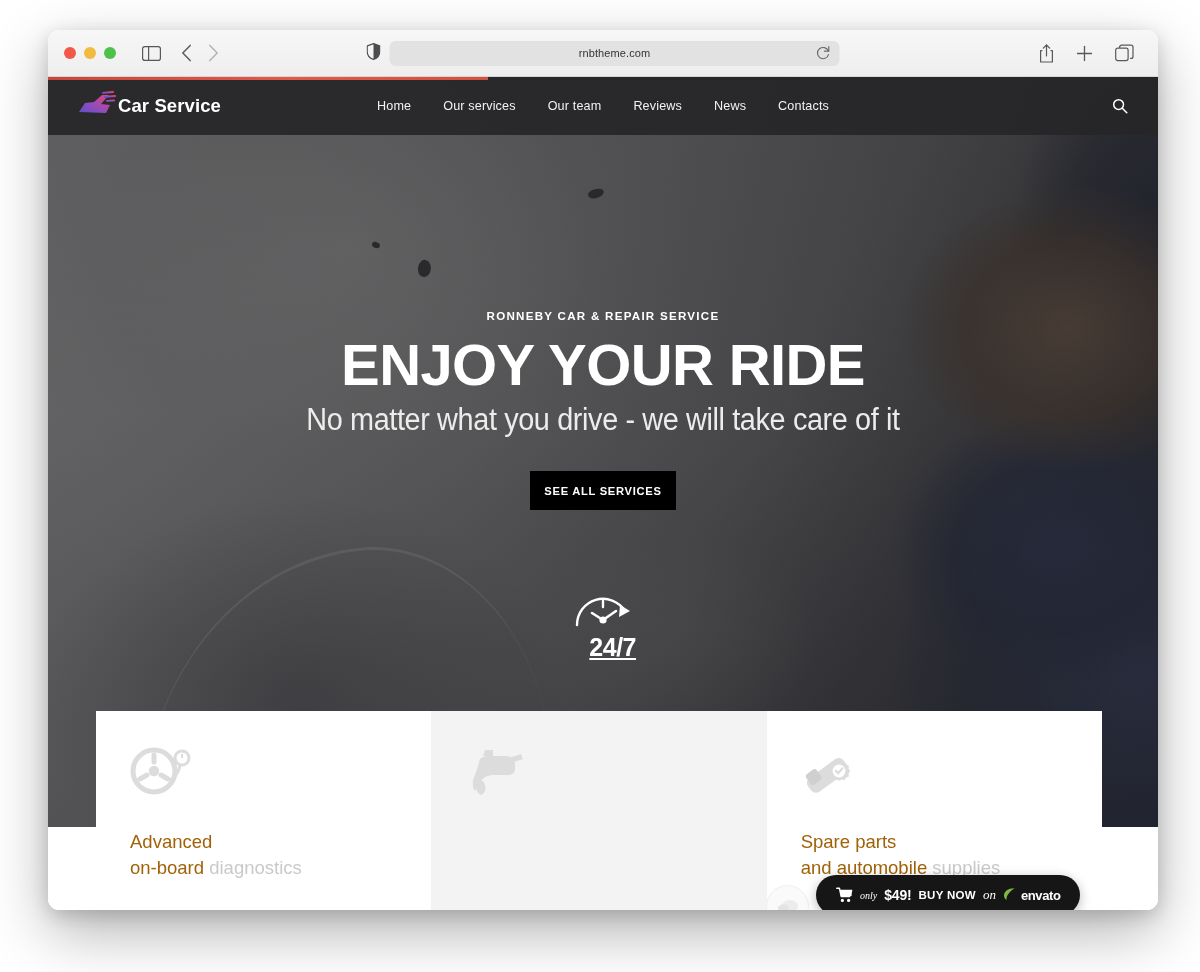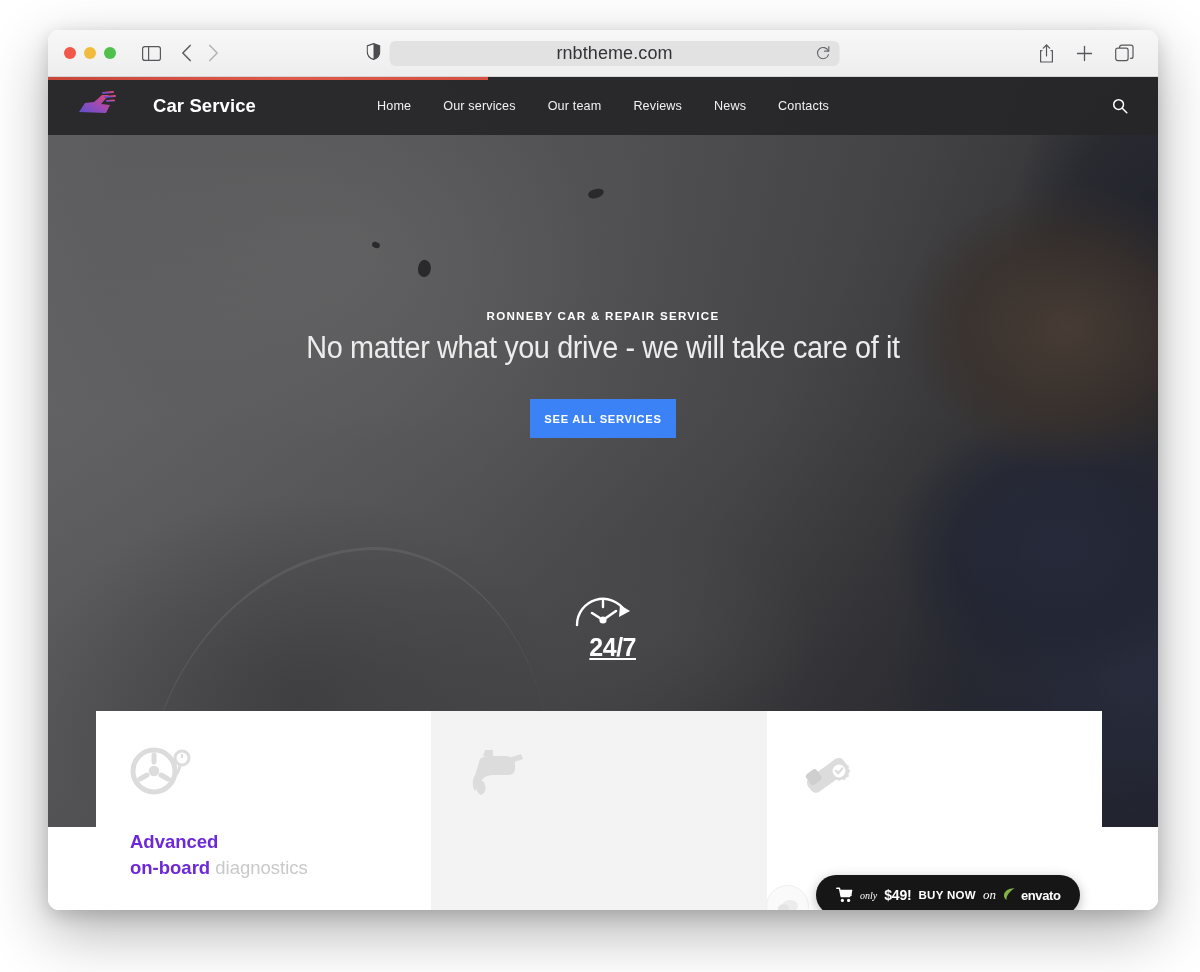--- a/index.html
+++ b/index.html
@@ -45,21 +45,21 @@
     display: flex; align-items: center; gap: 9px;
   }
   #privacy-report-icon { color:#4c4c50; }
   #address-bar {
     width: 450px; height: 25px;
     background: #e3e2e3; border-radius: 6px;
     display: flex; align-items: center; justify-content: center;
     position: relative;
   }
   #address-bar-url {
-    font-size: 18px; color: #333336; letter-spacing: .1px;
+    font-size: 11px; color: #333336; letter-spacing: .1px;
   }
   #reload-button { position:absolute; right: 9px; top: 4px; color:#6a6a6e; }
 
   #toolbar-right { margin-left: auto; display: flex; align-items: center; gap: 22px; margin-right: 24px; }
 
   
   #page-viewport {
     position: relative;
     width: 100%; height: 833px;
     background: #ffffff;
@@ -111,21 +111,21 @@
     transform: rotate(-7deg);
   }
 
   
   #site-header {
     position: absolute; top: 0; left: 0; right: 0; height: 58px;
     background: rgba(38,38,40,0.92);
     display: flex; align-items: center;
     z-index: 30;
   }
-  #site-logo { display:flex; align-items:center; margin-left: 28px; gap: 35px; }
+  #site-logo { display:flex; align-items:center; margin-left: 28px; }
   #logo-mark { width: 40px; height: 30px; margin-right: 2px; }
   #site-logo-text {
     color:#fff; font-size: 18.5px; font-weight: 700; letter-spacing: .1px;
   }
   #main-nav {
     position:absolute; left:50%; transform:translateX(-50%);
     display:flex; align-items:center; gap: 32px;
   }
   .nav-link {
     color:#f2f2f2; font-size:12.6px; letter-spacing:.15px;
@@ -149,21 +149,21 @@
   }
   #hero-subtitle {
     margin-top: 8px;
     font-size: 31px; font-weight: 300; color:#ececec;
     letter-spacing: -0.4px;
     font-family: "Liberation Sans", sans-serif;
     transform: scaleX(0.93); transform-origin: center;
   }
   #see-all-services-button {
     display:inline-block; margin-top: 33px;
-    background:#3b82f6; color:#fff;
+    background:#000000; color:#fff;
     font-size:11.2px; font-weight:700; letter-spacing:.7px;
     padding: 14px 14px 13px; border:none; cursor:pointer;
   }
 
   
   #availability-badge {
     position:absolute; top: 512px; left:50%; transform:translateX(-50%);
     z-index:20; text-align:right; color:#fff;text-decoration:underline;
   }
   #availability-label {
@@ -178,21 +178,21 @@
   #feature-cards {
     position:absolute; left:48px; top:634px;
     width: 1006px; height: 235px;
     display:flex; z-index:25;
   }
   .feature-card { flex:1; padding: 36px 34px 0; }
   .feature-card.white { background:#ffffff; }
   .feature-card.grey  { background:#f3f3f3; }
   .feature-icon { height: 52px; margin-bottom: 26px; color:#dcdcdc; }
   .feature-title { font-size: 18.5px; line-height: 1.38; color:#c9c9c9; font-weight: 400; }
-  .feature-title b { color:#6d28d9; font-weight:700; }
+  .feature-title b { color:#a16207; font-weight:400; }
 
   
   #chat-bubble-button {
     position:absolute; left:718px; top:808px; z-index:35;
     width: 43px; height: 43px; border-radius:50%;
     background:#fafafa; border:1px solid #efefef;
     display:flex; align-items:center; justify-content:center;
     color:#e8e8e8; cursor:pointer;
   }
   #envato-purchase-badge {
@@ -327,20 +327,21 @@
       <span id="search-toggle-button">
         <svg width="16" height="16" viewBox="0 0 16 16" fill="none" stroke="currentColor" stroke-width="1.5" stroke-linecap="round">
           <circle cx="6.6" cy="6.6" r="4.9"></circle>
           <line x1="10.3" y1="10.3" x2="14.8" y2="14.8"></line>
         </svg>
       </span>
     </div>
 
     <div id="hero-content">
       <div id="hero-eyebrow">RONNEBY CAR &amp; REPAIR SERVICE</div>
+      <h1 id="hero-title">ENJOY YOUR RIDE</h1>
       <div id="hero-subtitle">No matter what you drive - we will take care of it</div>
       <button id="see-all-services-button">SEE ALL SERVICES</button>
     </div>
 
     <div id="availability-badge">
       <svg width="66" height="42" viewBox="0 0 66 42">
         <path d="M7 36 A26 26 0 0 1 55 22" fill="none" stroke="#ffffff" stroke-width="2.4" stroke-linecap="round"></path>
         <polygon points="50,16 60,22 49,28" fill="#ffffff"></polygon>
         <line x1="33" y1="12" x2="33" y2="18" stroke="#ffffff" stroke-width="2.4" stroke-linecap="round"></line>
         <line x1="33" y1="31" x2="22" y2="24" stroke="#ffffff" stroke-width="2.6" stroke-linecap="round"></line>
@@ -385,20 +386,25 @@
       <div class="feature-card white">
         <svg class="feature-icon" width="62" height="52" viewBox="0 0 62 52">
           <rect x="4" y="20" width="44" height="17" rx="6" transform="rotate(-36 26 28)" fill="#dcdcdc"></rect>
           <rect x="6" y="24" width="13" height="13" rx="3" transform="rotate(-36 12 30)" fill="#cfcfcf"></rect>
           <g transform="translate(38,26)">
             <path d="M0,-14 L3.4,-12.4 L7,-13.4 L8.6,-10.2 L12,-8.8 L11.6,-5.2 L13.8,-2.4 L11.6,0.6 L12,4.2 L8.6,5.4 L7,8.6 L3.4,7.8 L0,9.6 L-3.4,7.8 L-7,8.6 L-8.6,5.4 L-12,4.2 L-11.6,0.6 L-13.8,-2.4 L-11.6,-5.2 L-12,-8.8 L-8.6,-10.2 L-7,-13.4 L-3.4,-12.4 Z" fill="#dcdcdc" transform="scale(0.82)"></path>
             <circle cx="0" cy="-2" r="6.4" fill="#ffffff"></circle>
             <polyline points="-3.2,-2.2 -0.8,0.3 3.4,-4.6" fill="none" stroke="#dcdcdc" stroke-width="2.2" stroke-linecap="round" stroke-linejoin="round"></polyline>
           </g>
         </svg>
+        <div class="feature-title">
+          <b>Spare parts</b><br>
+          <b>and automobile</b>
+          <span>supplies</span>
+        </div>
       </div>
     </div>
 
     <div id="chat-bubble-button">
       <svg width="22" height="18" viewBox="0 0 22 18">
         <ellipse cx="13" cy="8" rx="8" ry="6" fill="#ececec"></ellipse>
         <ellipse cx="6.5" cy="10.5" rx="5.5" ry="4.3" fill="#e4e4e4"></ellipse>
         <polygon points="4,13 3,17 8,14.5" fill="#e4e4e4"></polygon>
       </svg>
     </div>

